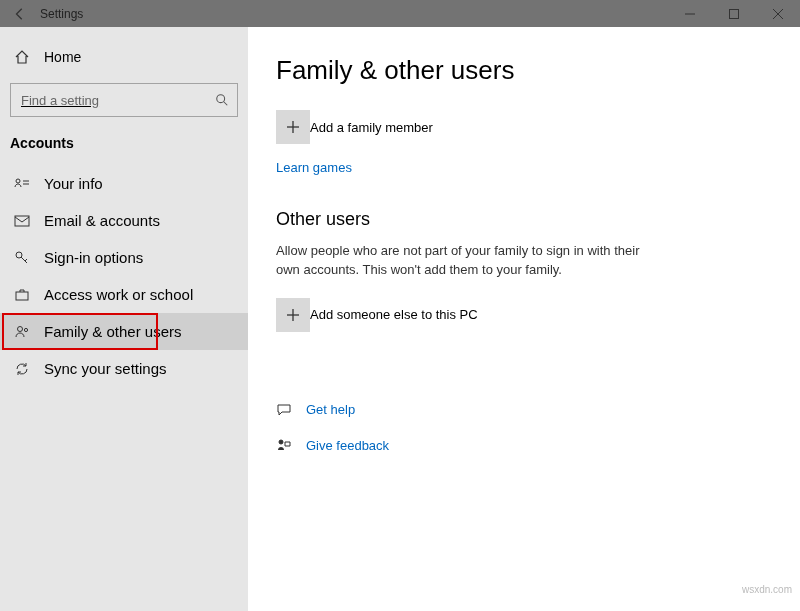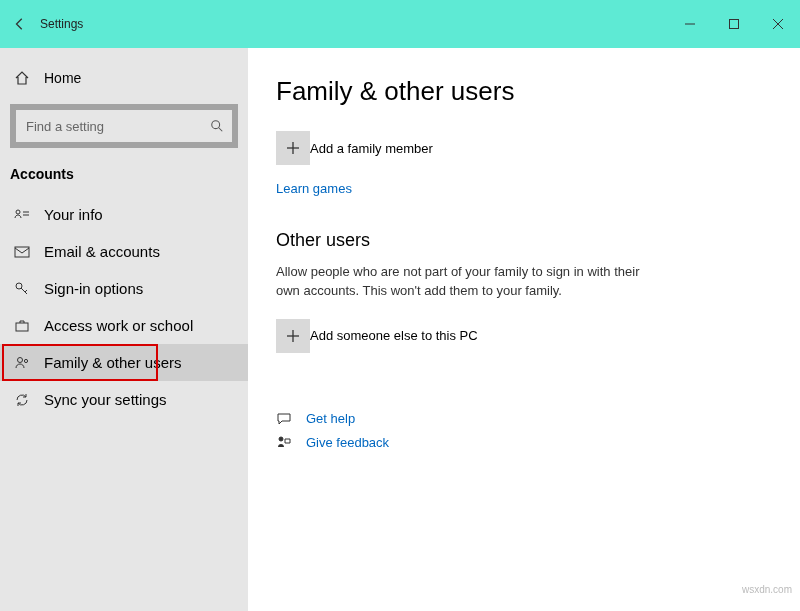--- a/index.html
+++ b/index.html
@@ -9,24 +9,24 @@
     font-size: 13px;
     color: #000;
     background: #fff;
     width: 800px;
     height: 611px;
     overflow: hidden;
     display: flex;
     flex-direction: column;
   }
   .titlebar {
-    height: 48px;
-    display: flex;
-    align-items: center;
-    background: #5eead4;
+    height: 27px;
+    display: flex;
+    align-items: center;
+    background: #737373;
     justify-content: space-between;
   }
   .titlebar .back {
     width: 40px;
     display: flex;
     align-items: center;
     justify-content: center;
     color: #333;
   }
   .titlebar .title {
@@ -53,25 +53,26 @@
   .home-row {
     display: flex;
     align-items: center;
     gap: 14px;
     padding: 8px 14px;
     font-size: 14px;
   }
   .search {
     margin: 10px 10px 12px 10px;
     height: 30px;
-    border: 6px solid #a3a3a3;
+    border: 1px solid #a3a3a3;
     background: #e6e6e6;
     display: flex;
     align-items: center;
     padding: 16px 8px;
+    text-decoration: underline;
   }
   .search input {
     flex: 1;
     border: none;
     background: transparent;
     outline: none;
     font-size: 13px;
     font-family: inherit;
     color: #555;
   }
@@ -144,21 +145,21 @@
   }
   .link {
     color: #0067c0;
     font-size: 13px;
     display: inline-block;
   }
   .section-gap { height: 34px; }
   .help-row {
     display: flex;
     gap: 14px;
-    margin-top: 8px;
+    margin-top: 20px;
   }
   .help-ico {
     width: 16px; height: 16px;
     display: flex; align-items: center; justify-content: center;
     color: #333;
   }
   .watermark {
     position: absolute;
     right: 8px;
     bottom: 16px;

